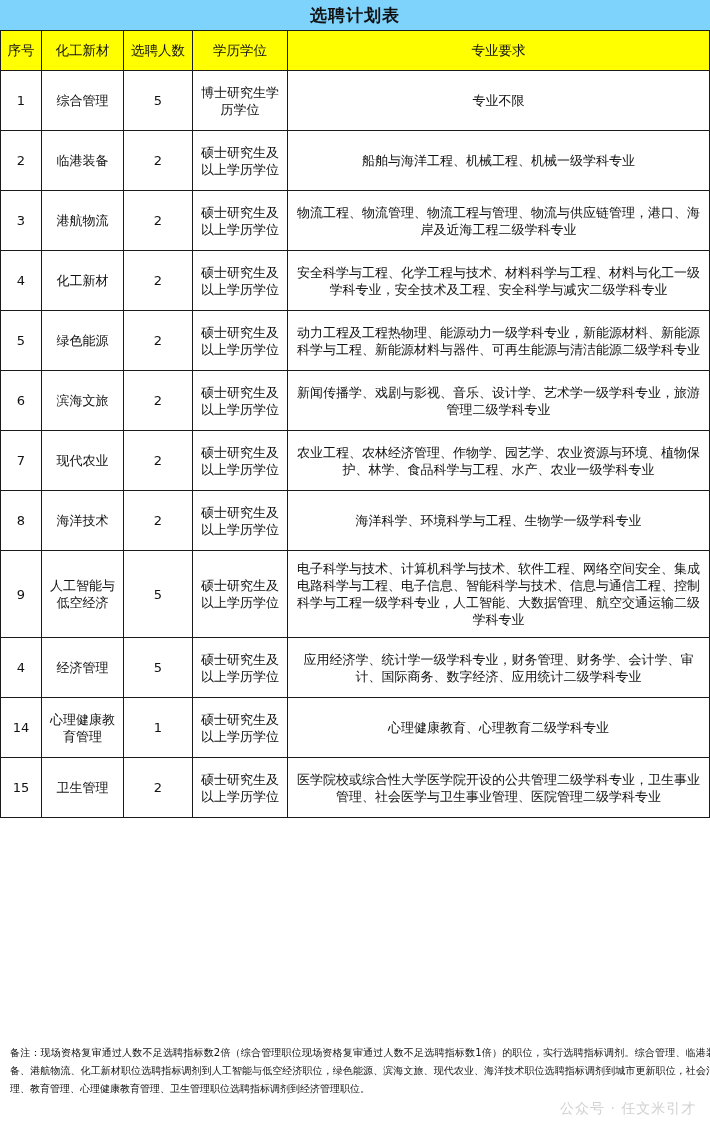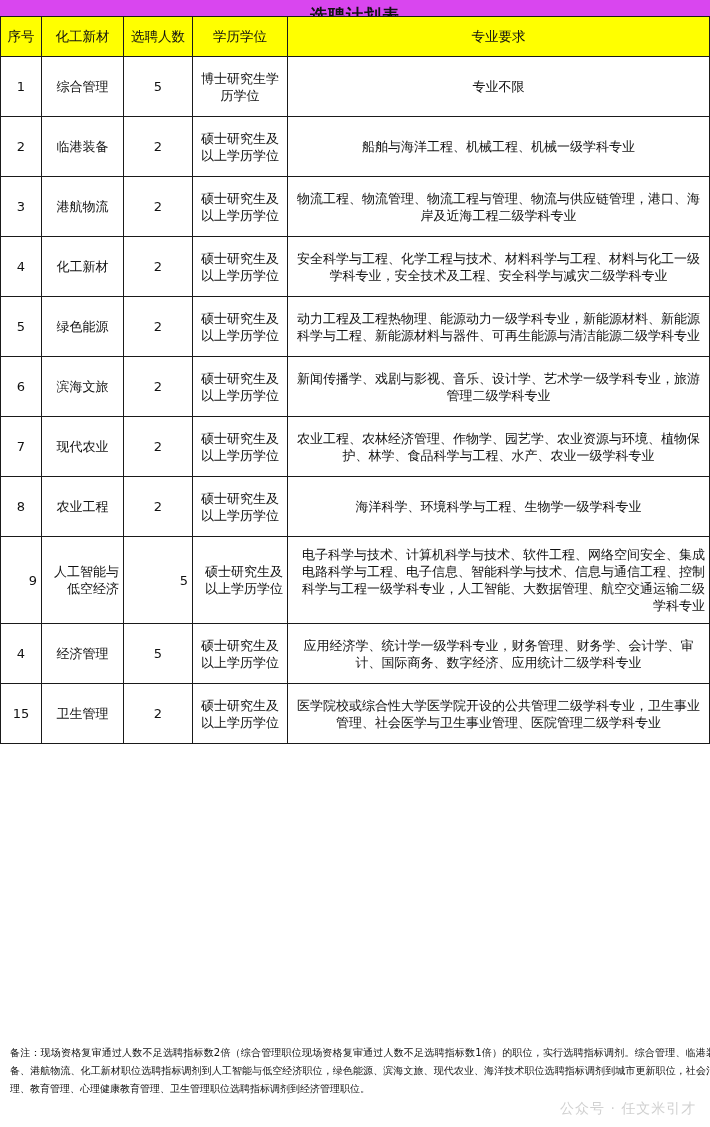--- a/index.html
+++ b/index.html
@@ -12,32 +12,32 @@
     height: 1127px;
     position: relative;
     overflow: hidden;
     font-family: "DejaVu Sans", "Liberation Sans", sans-serif;
     color: #111111;
   }
   .title-bar {
     position: absolute;
     left: 0; top: 0;
     width: 710px; height: 30px;
-    background: #d946ef;
+    background: #7dd3fc;
     display: flex;
     align-items: center;
     justify-content: center;
     font-family: "DejaVu Serif", "Liberation Serif", serif;
     font-weight: bold;
     font-size: 17px;
     letter-spacing: 1px;
   }
   table.plan {
     position: absolute;
-    left: 0; top: 16px;
+    left: 0; top: 30px;
     width: 709px;
     border-collapse: collapse;
     table-layout: fixed;
   }
   table.plan td, table.plan th {
     border: 1.5px solid #1a1a1a;
     text-align: center;
     vertical-align: middle;
     padding: 0 4px;
     font-size: 13px;
@@ -52,21 +52,21 @@
     padding: 0 2px;
   }
   col.c-no   { width: 41px; }
   col.c-pos  { width: 82px; }
   col.c-cnt  { width: 69px; }
   col.c-edu  { width: 95px; }
   col.c-maj  { width: 422px; }
   td.edu { padding: 0 6px; }
   td.major { padding: 0 5px; }
   tr.r-std td { height: 59px; }
-  tr.r-tall td { height: 86px; text-align: right; }
+  tr.r-tall td { height: 86px; }
   .remarks {
     position: absolute;
     left: 10px; top: 1044px;
     width: 706px;
     font-size: 10px;
     line-height: 18px;
     text-align: justify;
     word-break: break-all;
   }
   .watermark {
@@ -147,40 +147,47 @@
     </tr>
     <tr class="r-std">
       <td>7</td>
       <td>现代农业</td>
       <td>2</td>
       <td class="edu">硕士研究生及以上学历学位</td>
       <td class="major">农业工程、农林经济管理、作物学、园艺学、农业资源与环境、植物保护、林学、食品科学与工程、水产、农业一级学科专业</td>
     </tr>
     <tr class="r-std">
       <td>8</td>
-      <td>农业工程</td>
+      <td>海洋技术</td>
       <td>2</td>
       <td class="edu">硕士研究生及以上学历学位</td>
       <td class="major">海洋科学、环境科学与工程、生物学一级学科专业</td>
     </tr>
     <tr class="r-tall">
       <td>9</td>
       <td>人工智能与低空经济</td>
       <td>5</td>
       <td class="edu">硕士研究生及以上学历学位</td>
       <td class="major">电子科学与技术、计算机科学与技术、软件工程、网络空间安全、集成电路科学与工程、电子信息、智能科学与技术、信息与通信工程、控制科学与工程一级学科专业，人工智能、大数据管理、航空交通运输二级学科专业</td>
     </tr>
     <tr class="r-std">
       <td>4</td>
       <td>经济管理</td>
       <td>5</td>
       <td class="edu">硕士研究生及以上学历学位</td>
       <td class="major">应用经济学、统计学一级学科专业，财务管理、财务学、会计学、审计、国际商务、数字经济、应用统计二级学科专业</td>
     </tr>
     <tr class="r-std">
+      <td>14</td>
+      <td>心理健康教育管理</td>
+      <td>1</td>
+      <td class="edu">硕士研究生及以上学历学位</td>
+      <td class="major">心理健康教育、心理教育二级学科专业</td>
+    </tr>
+    <tr class="r-std">
       <td>15</td>
       <td>卫生管理</td>
       <td>2</td>
       <td class="edu">硕士研究生及以上学历学位</td>
       <td class="major">医学院校或综合性大学医学院开设的公共管理二级学科专业，卫生事业管理、社会医学与卫生事业管理、医院管理二级学科专业</td>
     </tr>
   </tbody>
 </table>
 
 <div class="remarks">备注：现场资格复审通过人数不足选聘指标数2倍（综合管理职位现场资格复审通过人数不足选聘指标数1倍）的职位，实行选聘指标调剂。综合管理、临港装备、港航物流、化工新材职位选聘指标调剂到人工智能与低空经济职位，绿色能源、滨海文旅、现代农业、海洋技术职位选聘指标调剂到城市更新职位，社会治理、教育管理、心理健康教育管理、卫生管理职位选聘指标调剂到经济管理职位。</div>

